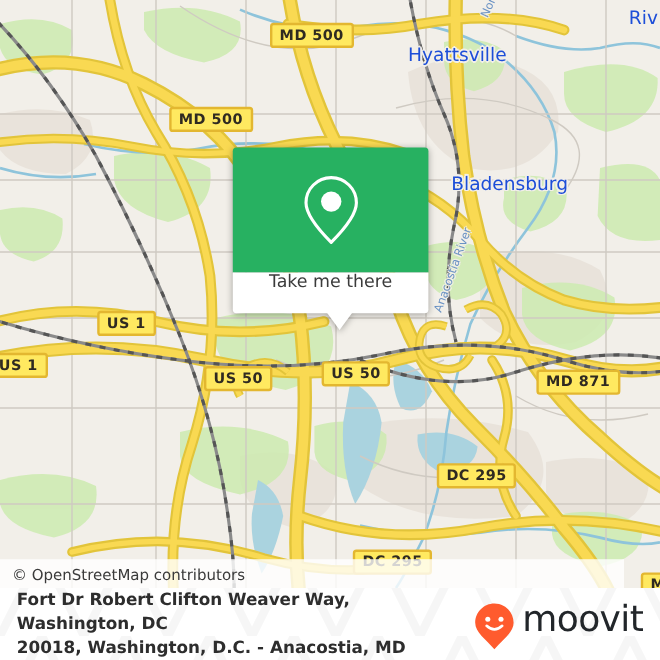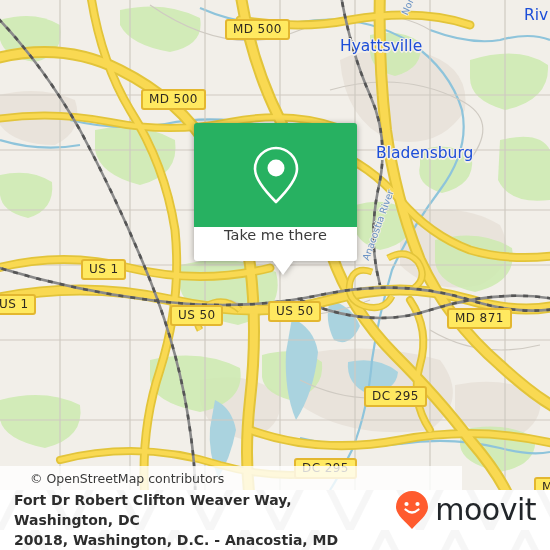--- a/index.html
+++ b/index.html
@@ -45,21 +45,21 @@
 
   
   .shield {
     position: absolute;
     background: #ffe960;
     border: 2px solid #e3b730;
     border-radius: 3px;
     color: #2f2a21;
     font-family: "DejaVu Sans", sans-serif;
     font-size: 12px;
-    font-weight: 400;
+    font-weight: 700;
     letter-spacing: .4px;
     padding: 1px 6px 2px 6px;
     line-height: 14px;
     white-space: nowrap;
   }
 
   
   #popup {
     position: absolute;
     left: 194px; top: 123px;
@@ -89,23 +89,23 @@
     width: 0; height: 0;
     border-left: 11px solid transparent;
     border-right: 11px solid transparent;
     border-top: 15px solid #ffffff;
   }
 
   
   #osm-attrib {
     position: absolute;
     left: 0; bottom: 0;
-    width: 462px; height: 24px;
+    width: 520px; height: 24px;
     background: rgba(255,255,255,.80);
-    display: flex; align-items: center; padding-left: 20px;
+    display: flex; align-items: center;
   }
   #osm-attrib-text {
     font-family: "DejaVu Sans", sans-serif;
     font-size: 12.5px;
     color: #3a3a3a;
     padding-left: 10px;
   }
 
   
   #footer {
@@ -127,22 +127,22 @@
     font-family: "DejaVu Sans", sans-serif;
     font-size: 14px;
     line-height: 20px;
     color: #2d2d2d;
     padding-left: 14px;
     max-width: 390px;
     font-weight: bold;
   }
   #brand {
     position: absolute;
-    right: 14px; top: 0;
-    display: flex; align-items: center; gap: 6px;
+    right: 14px; top: 12px;
+    display: flex; align-items: flex-start; gap: 6px;
   }
   #brand-name {
     font-family: "DejaVu Sans", sans-serif;
     font-size: 30px;
     font-weight: 400;
     color: #22262a;
     letter-spacing: -.5px;
     line-height: 30px;
   }
 </style>

